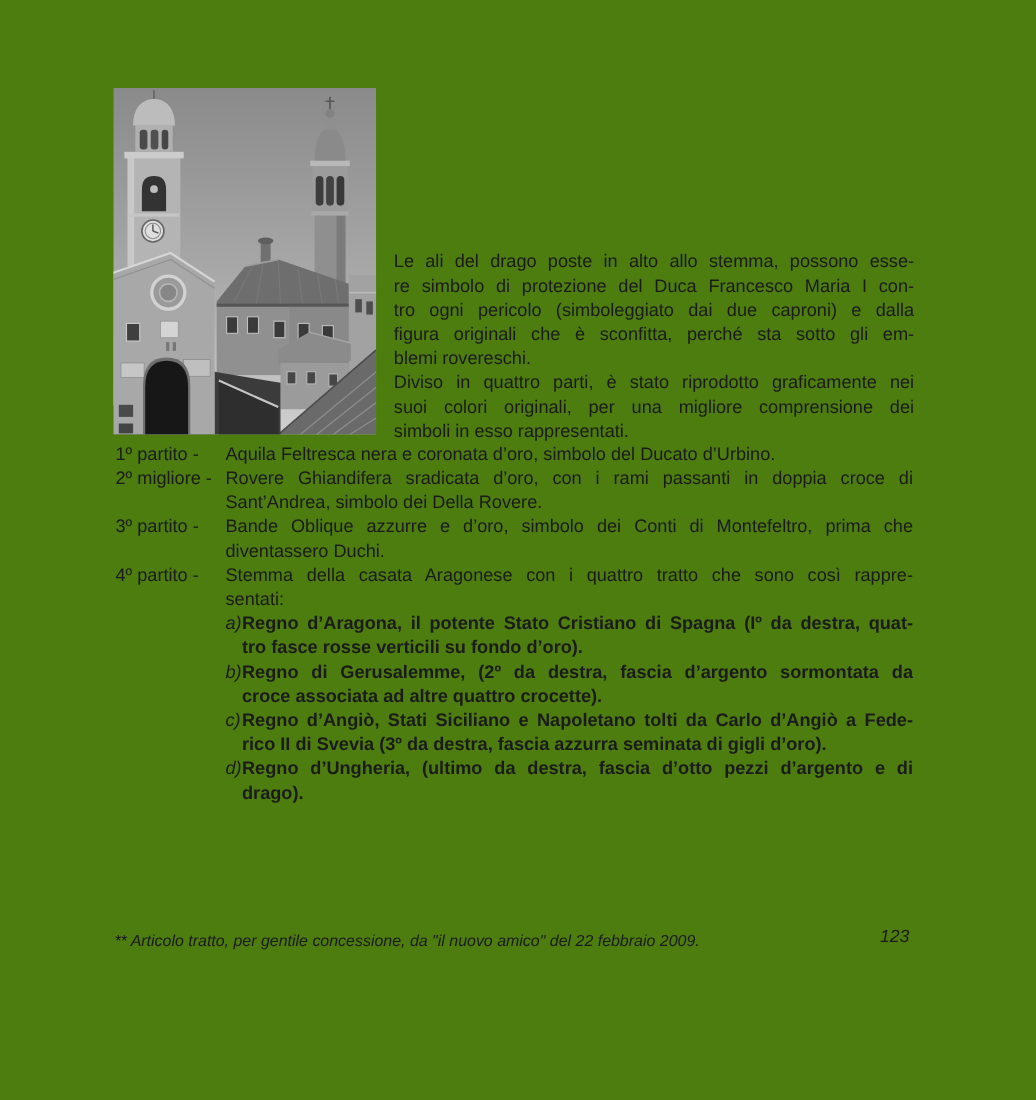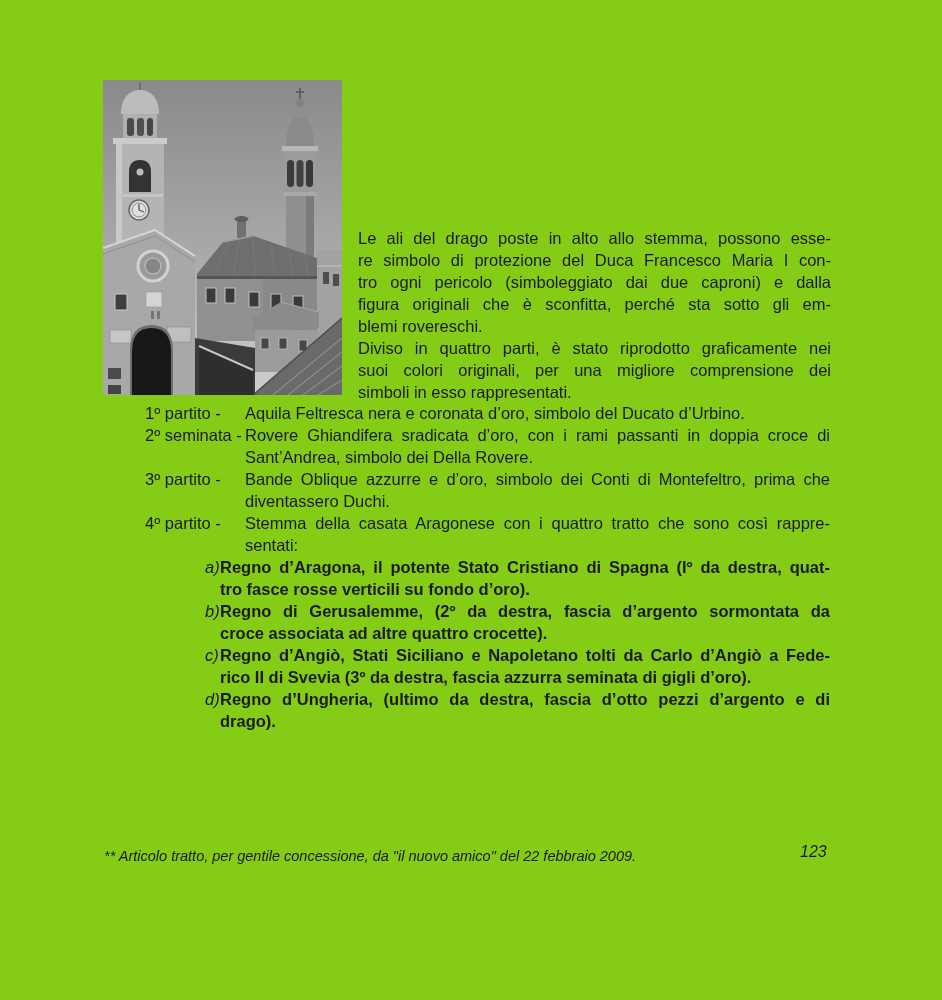--- a/index.html
+++ b/index.html
@@ -1,27 +1,27 @@
 <!DOCTYPE html>
 <html><head>
 <meta charset="utf-8">
 <style>
   html,body{margin:0;padding:0;background:#ffffff;}
   .page{
-    position:relative;width:942px;height:1000px;background:#84cc16;
+    position:relative;width:942px;height:1000px;background:#4d7c0f;
     font-family:"Liberation Sans", sans-serif;color:#1b1b1b;overflow:hidden;
   }
   .photo{position:absolute;left:103px;top:80px;width:239px;height:315px;}
   .photo svg{display:block;width:100%;height:100%;}
   .textblock{font-size:16.5px;line-height:22px;}
   .intro{position:absolute;left:358px;top:227px;width:473px;}
   .line{height:22px;overflow:hidden;}
   .just{text-align:justify;text-align-last:justify;}
   .list{position:absolute;left:105px;top:402px;width:725px;}
-  .item{position:relative;margin-left:40px;}
+  .item{position:relative;}
   .plabel{position:absolute;left:0;top:0;white-space:nowrap;}
   .ptext{margin-left:100px;}
   .sub{position:relative;}
   .sletter{position:absolute;left:100px;top:0;font-style:italic;}
   .stext{margin-left:115px;font-weight:bold;}
   .footnote{
     position:absolute;left:104px;top:847px;width:640px;
     font-size:14.5px;font-style:italic;line-height:18px;
   }
   .pagenum{
@@ -167,21 +167,21 @@
   </div>
 
   <div class="list textblock">
     <div class="item">
       <span class="plabel">1º partito -</span>
       <div class="ptext">
           <div class="line">Aquila Feltresca nera e coronata d’oro, simbolo del Ducato d’Urbino.</div>
         </div>
     </div>
     <div class="item">
-      <span class="plabel">2º seminata -</span>
+      <span class="plabel">2º migliore -</span>
       <div class="ptext">
           <div class="line just">Rovere Ghiandifera sradicata d’oro, con i rami passanti in doppia croce di</div>
           <div class="line">Sant’Andrea, simbolo dei Della Rovere.</div>
         </div>
     </div>
     <div class="item">
       <span class="plabel">3º partito -</span>
       <div class="ptext">
           <div class="line just">Bande Oblique azzurre e d’oro, simbolo dei Conti di Montefeltro, prima che</div>
           <div class="line">diventassero Duchi.</div>

